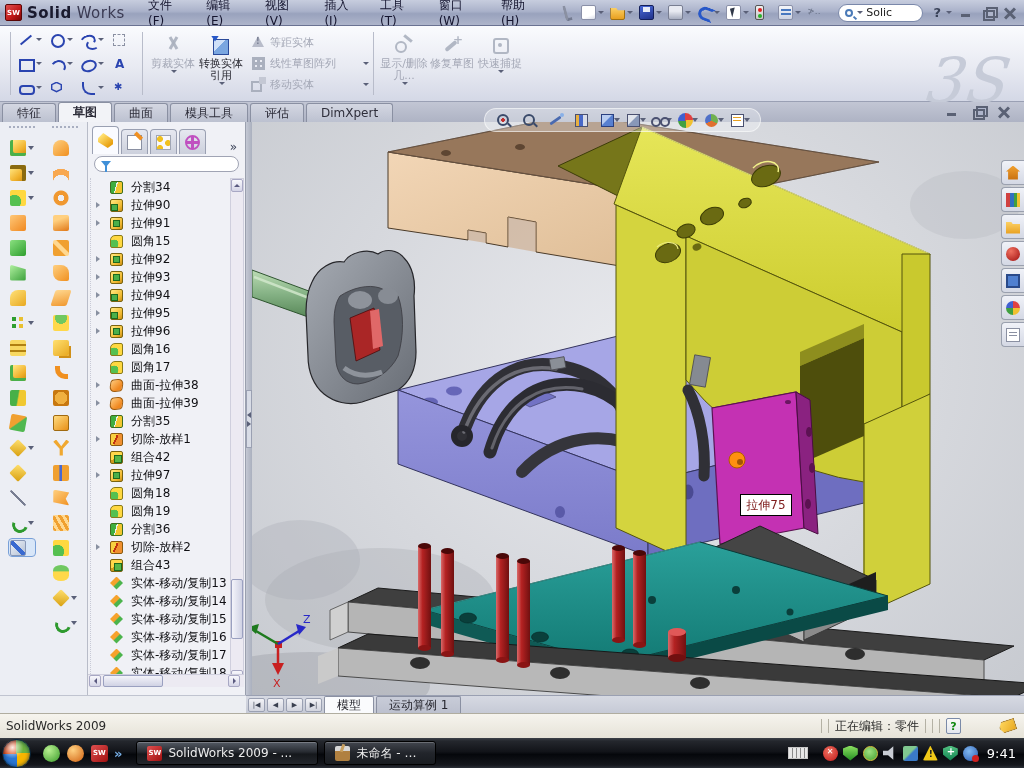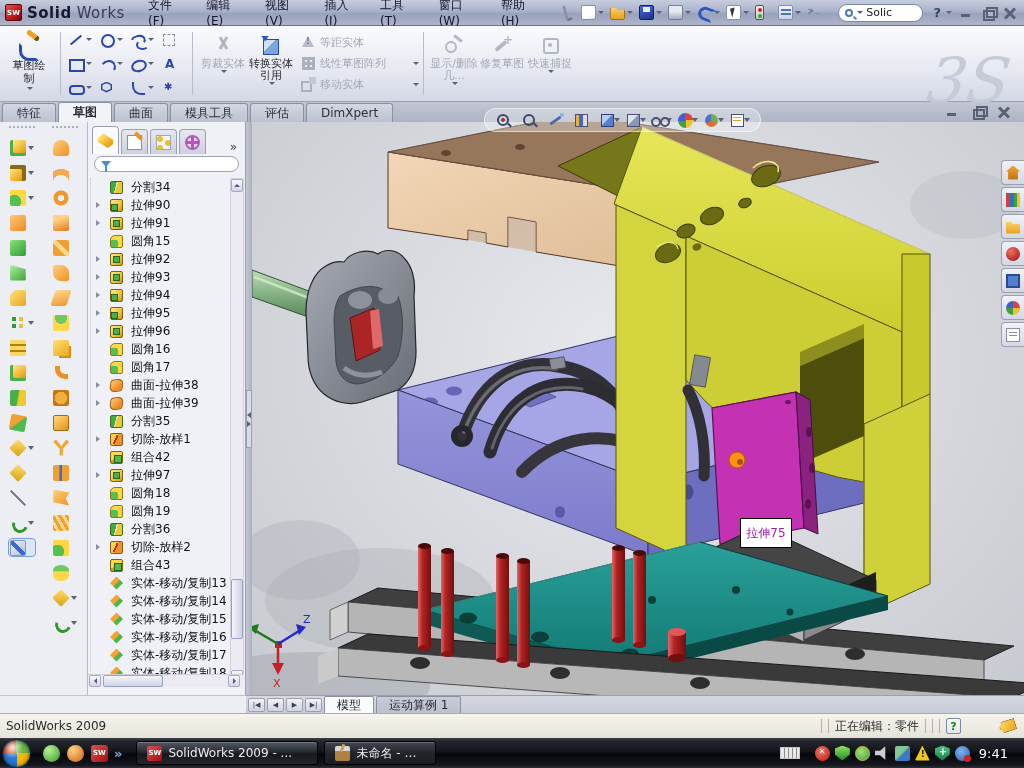--- a/index.html
+++ b/index.html
@@ -222,21 +222,21 @@
 .h-sect::before{content:"";position:absolute;inset:2px;border:1px solid #4a5070;background:linear-gradient(90deg,#e8b040 30%,#4868c8 30% 60%,#d8dce8 60%)}
 .h-cube::before{content:"";position:absolute;inset:2px;background:linear-gradient(135deg,#b8ccf0 45%,#5880d0 46%);border:1px solid #2a4080}
 .h-cube2::before{content:"";position:absolute;inset:2px;background:linear-gradient(135deg,#e0e4ec 45%,#8898b8 46%);border:1px solid #4a5070}
 .h-glass::before{content:"";position:absolute;left:0;top:5px;width:6px;height:6px;border:2px solid #4a5070;border-radius:50%}
 .h-glass::after{content:"";position:absolute;left:9px;top:5px;width:6px;height:6px;border:2px solid #4a5070;border-radius:50%}
 .h-ball::before{content:"";position:absolute;inset:1px;border-radius:50%;background:conic-gradient(#e04040 0 90deg,#f0c030 90deg 180deg,#40a040 180deg 270deg,#4060d0 270deg)}
 .h-ball2::before{content:"";position:absolute;inset:2px;border-radius:50%;background:conic-gradient(#70b050 0 120deg,#e07030 120deg 240deg,#5070c8 240deg)}
 .h-note::before{content:"";position:absolute;inset:2px;background:#fff;border:1px solid #4a5070}
 .h-note::after{content:"";position:absolute;left:4px;top:5px;width:8px;height:5px;background:repeating-linear-gradient(180deg,#e8a020 0 1px,transparent 1px 3px)}
 .hdd{width:0;height:0;border-top:4px solid #5a6078;border-left:3px solid transparent;border-right:3px solid transparent;margin-left:-2px}
-#tooltip{position:absolute;left:488px;top:396px;width:52px;height:30px;background:#fff;border:1px solid #000;font-size:12px;color:#a21caf;display:flex;align-items:center;justify-content:center;z-index:25}
+#tooltip{position:absolute;left:488px;top:372px;width:52px;height:22px;background:#fff;border:1px solid #000;font-size:12px;color:#7f1d1d;display:flex;align-items:center;justify-content:center;z-index:25}
 
 #rtabs{position:absolute;right:0;top:38px;width:23px;display:flex;flex-direction:column;gap:2px;z-index:26}
 .rtab{width:23px;height:25px;background:linear-gradient(180deg,#f0f2f8,#d4d8e4);border:1px solid #9aa0ae;border-right:none;border-radius:4px 0 0 4px;display:flex;align-items:center;justify-content:center}
 .rpi{width:14px;height:14px;position:relative}
 .rp-home{background:linear-gradient(180deg,#f0a030,#c87010);clip-path:polygon(50% 0,100% 42%,85% 42%,85% 100%,15% 100%,15% 42%,0 42%)}
 .rp-lib{background:linear-gradient(90deg,#d04040 0 30%,#3070c0 30% 55%,#40a040 55% 80%,#f0c030 80%)}
 .rp-folder{background:linear-gradient(180deg,#ffd870,#e8a020);clip-path:polygon(0 18%,38% 18%,48% 32%,100% 32%,100% 100%,0 100%)}
 .rp-sw{background:radial-gradient(circle at 35% 30%,#f07060,#a01010);border-radius:50%}
 .rp-screen{background:#5080d0;border:2px solid #2a4a8a}
 .rp-ball{background:conic-gradient(#e04040 0 90deg,#f0c030 90deg 180deg,#40a040 180deg 270deg,#4060d0 270deg);border-radius:50%}
@@ -269,21 +269,21 @@
 .ql-sw::after{content:"SW";position:absolute;left:2px;top:4px;font-size:7px;color:#fff;font-weight:bold}
 #tbchev{color:#78b0e8;font-weight:bold;font-size:13px;margin-right:14px}
 .appbtn{height:24px;display:flex;align-items:center;gap:6px;padding:0 10px;margin-right:6px;border:1px solid #000;border-radius:3px;color:#ececec;font-size:12px;white-space:nowrap;box-shadow:inset 0 1px 0 rgba(255,255,255,.22)}
 .appbtn.active{width:182px;background:linear-gradient(180deg,#545a64 0%,#272b31 45%,#15181c 55%,#23262c 100%)}
 .appbtn:not(.active){width:112px;background:linear-gradient(180deg,#42464e 0%,#22252b 50%,#191c21 100%)}
 .tbi{width:15px;height:15px;flex:none;position:relative}
 .app-sw{background:linear-gradient(135deg,#e05050,#a01010);border-radius:2px}
 .app-sw::after{content:"SW";position:absolute;left:1px;top:3px;font-size:7px;color:#fff;font-weight:bold}
 .app-paint{background:linear-gradient(180deg,#d8d8d8 35%,#b08040 35%);border-radius:2px}
 .app-paint::after{content:"";position:absolute;left:6px;top:-2px;width:3px;height:8px;background:#c8a060;transform:rotate(20deg)}
-#tray{margin-left:auto;display:flex;align-items:center;gap:5px;padding-right:8px}
+#tray{margin-left:auto;display:flex;align-items:center;gap:5px;}
 .kbic{width:20px;height:12px;background:repeating-linear-gradient(90deg,#e8e8e8 0 3px,#8a8a8a 3px 4px);border:1px solid #c8c8c8;margin-right:10px}
 .tric{width:15px;height:15px;position:relative;border-radius:2px}
 .tr-red{background:radial-gradient(circle at 40% 35%,#f07060,#c01818);border-radius:50%}
 .tr-red::after{content:"✕";position:absolute;left:4px;top:1px;font-size:8px;color:#fff;font-weight:bold}
 .tr-grn{background:linear-gradient(180deg,#8ae060,#208a20);clip-path:polygon(50% 0,100% 20%,100% 60%,50% 100%,0 60%,0 20%)}
 .tr-med{background:radial-gradient(circle at 40% 35%,#a0e080,#40a030);border-radius:50%;border:1px solid #d8c040}
 .tr-spk{background:#c8ccd4;clip-path:polygon(0 35%,35% 35%,70% 5%,70% 95%,35% 65%,0 65%)}
 .tr-net{background:linear-gradient(135deg,#80c890 45%,#3a7ac8 55%)}
 .tr-warn{background:#f0c818;clip-path:polygon(50% 0,100% 100%,0 100%)}
 .tr-warn::after{content:"!";position:absolute;left:6px;top:3px;font-size:9px;color:#222;font-weight:bold}
@@ -378,26 +378,20 @@
     <span class="dd-caret"></span>
     <div class="winctl">
       <span class="wc wc-min"></span>
       <span class="wc wc-rest"></span>
       <span class="wc wc-close"></span>
     </div>
   </div>
 
   <div id="ribbon" class="abs">
     <div class="rgroup">
-      <div class="bigbtn">
-        <span class="ric ric-sketch"></span>
-        <span class="lbl">草图绘
-制</span>
-        <span class="dd-caret"></span>
-      </div>
     </div>
     <div class="rsep"></div>
     <div id="sketchgrid">
 
     <div class="skcell">
           <span class="skic sk-line"></span>
           <span class="dd-caret"></span>
         </div>
         <div class="skcell">
           <span class="skic sk-circle"></span>

